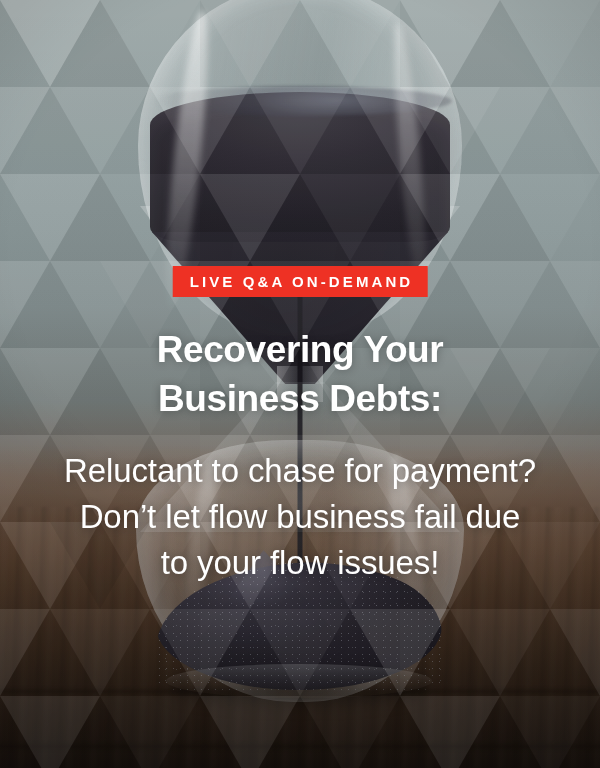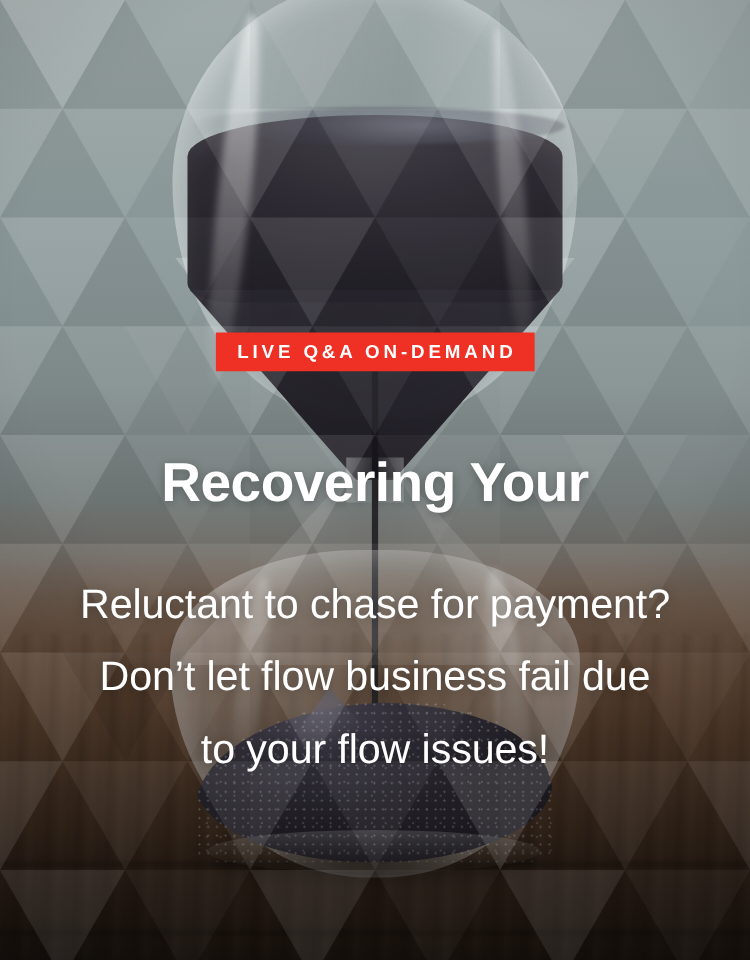--- a/index.html
+++ b/index.html
@@ -369,42 +369,41 @@
     padding: 8px 14px 8px 17px;
     white-space: nowrap;
   }
 
   .headline {
     position: absolute;
     left: 0;
     right: 0;
     top: 326px;
     color: #ffffff;
-    font-size: 44px;
+    font-size: 37px;
     font-weight: bold;
     line-height: 1.32;
     letter-spacing: -0.4px;
     text-shadow: 0 1px 8px rgba(0,0,0,0.28);
-    margin-top: 32px;
   }
   .headline .hl-line { display: block; }
 
   .subhead {
     position: absolute;
     left: 0;
     right: 0;
     top: 448px;
     color: #ffffff;
     font-size: 33px;
     font-weight: 300;
     line-height: 1.40;
     letter-spacing: -0.1px;
     text-shadow: 0 1px 9px rgba(0,0,0,0.30);
   }
-  .subhead .sh-line { display: block; margin-top: 12px; }
+  .subhead .sh-line { display: block; }
 </style>
 </head>
 <body>
 
 <div id="promo-card">
 
   <div class="photo">
     <div class="photo-base"></div>
 
     <div class="wood"></div>
@@ -472,20 +471,21 @@
   </div>
 
   <div class="scrim"></div>
 
   <div class="content">
 
     <div class="badge">LIVE Q&amp;A ON-DEMAND</div>
 
     <div class="headline">
       <span class="hl-line">Recovering Your</span>
+      <span class="hl-line">Business Debts:</span>
     </div>
 
     <div class="subhead">
       <span class="sh-line">Reluctant to chase for payment?</span>
       <span class="sh-line">Don’t let flow business fail due</span>
       <span class="sh-line">to your flow issues!</span>
     </div>
 
   </div>
 </div>

